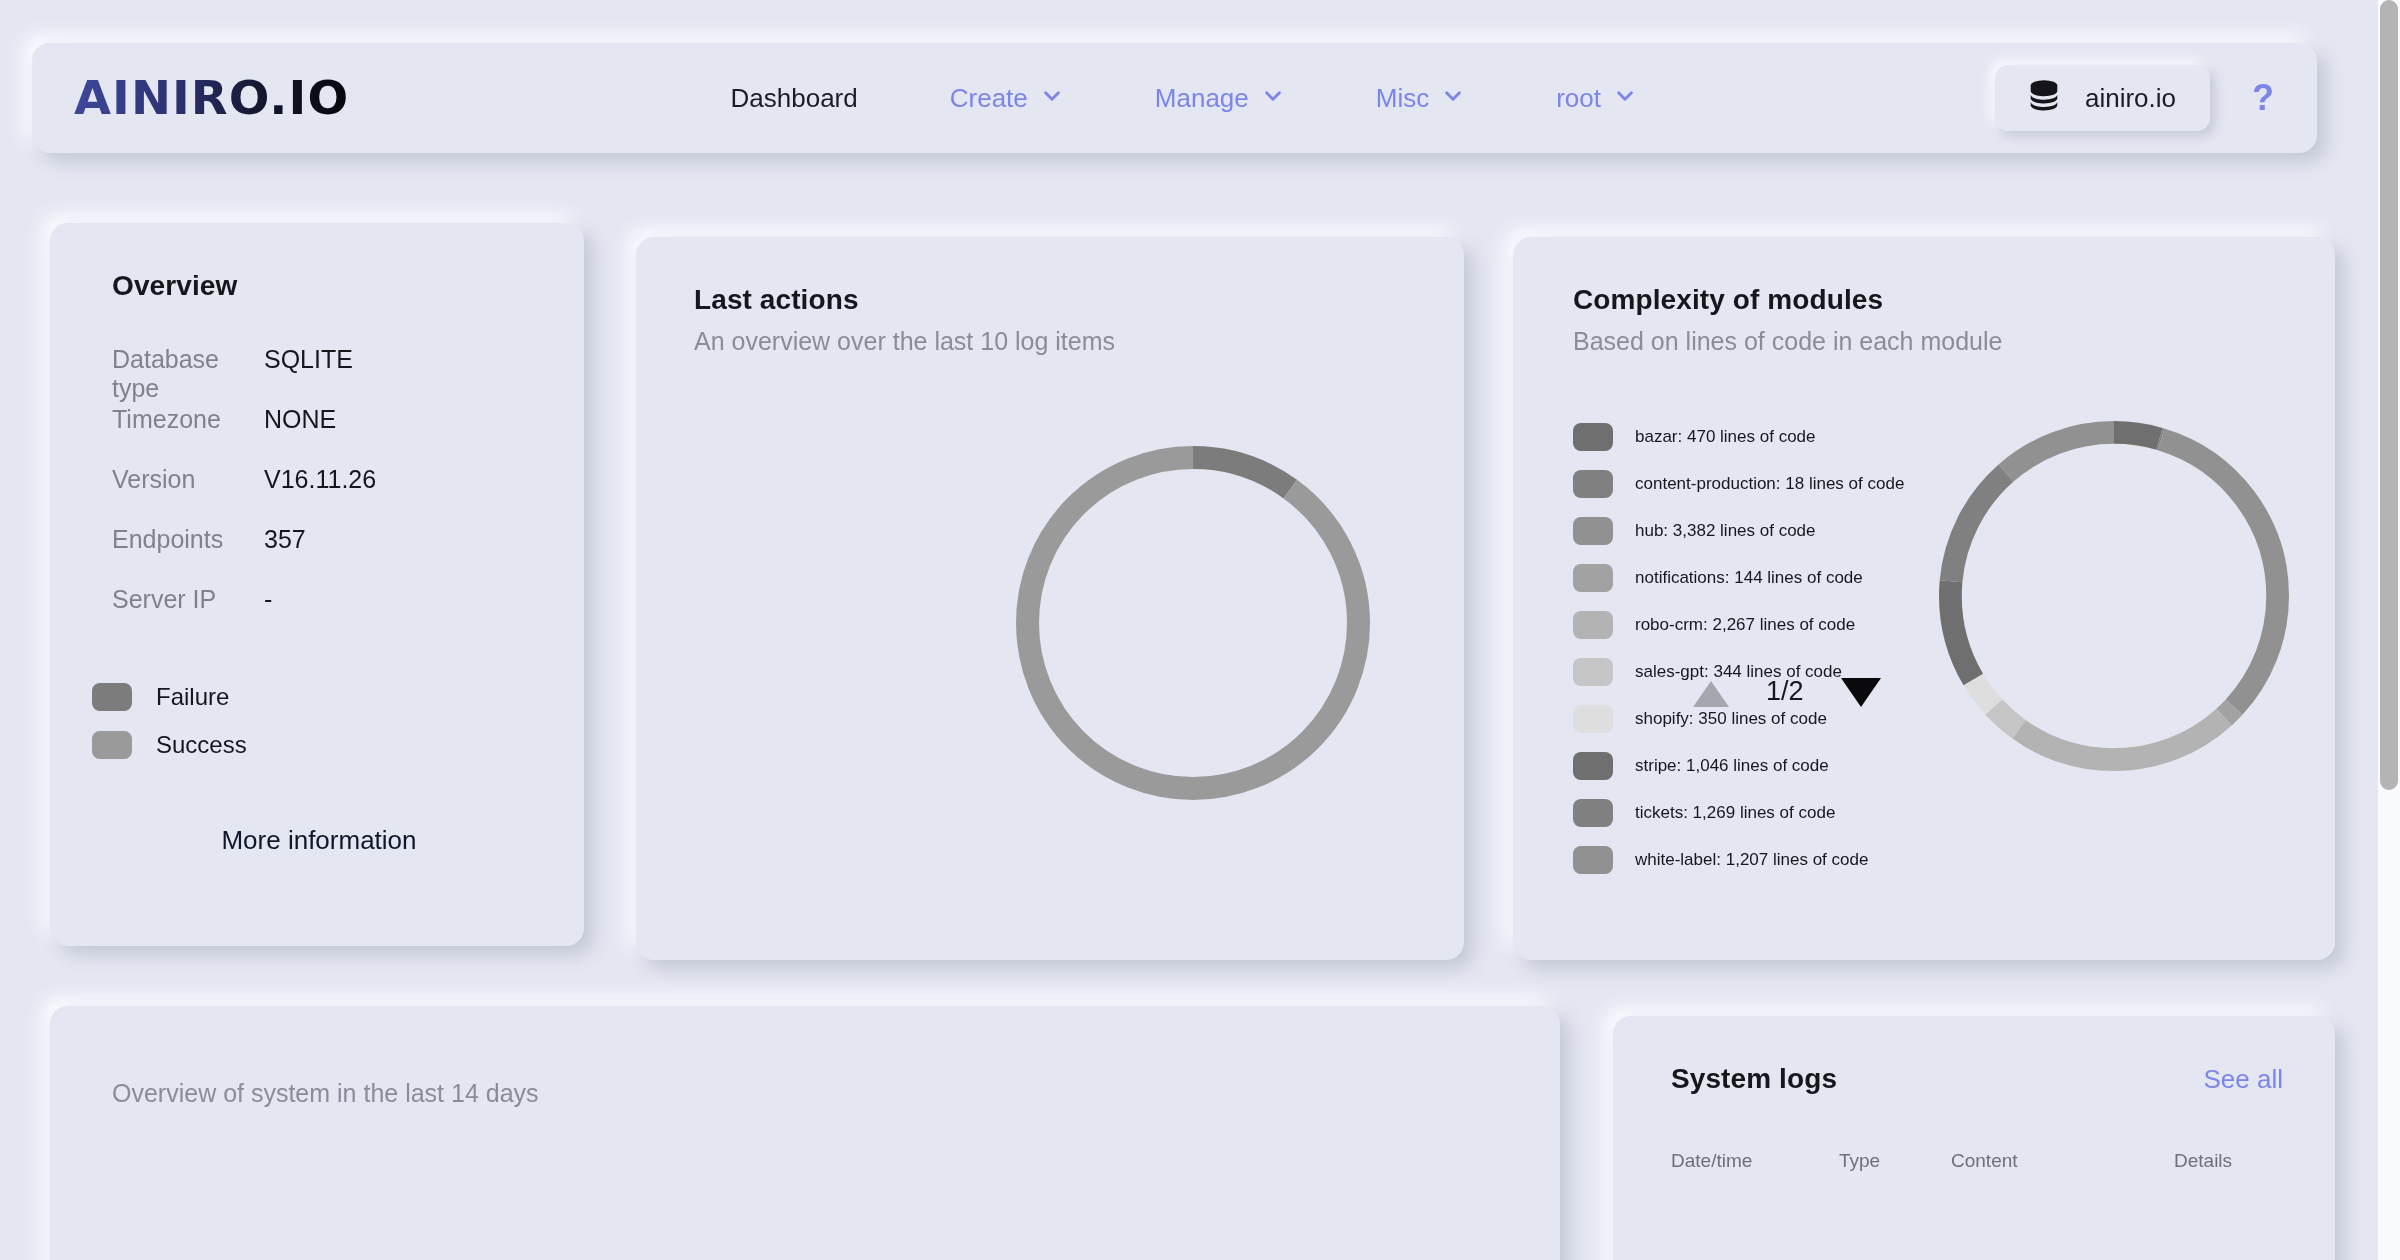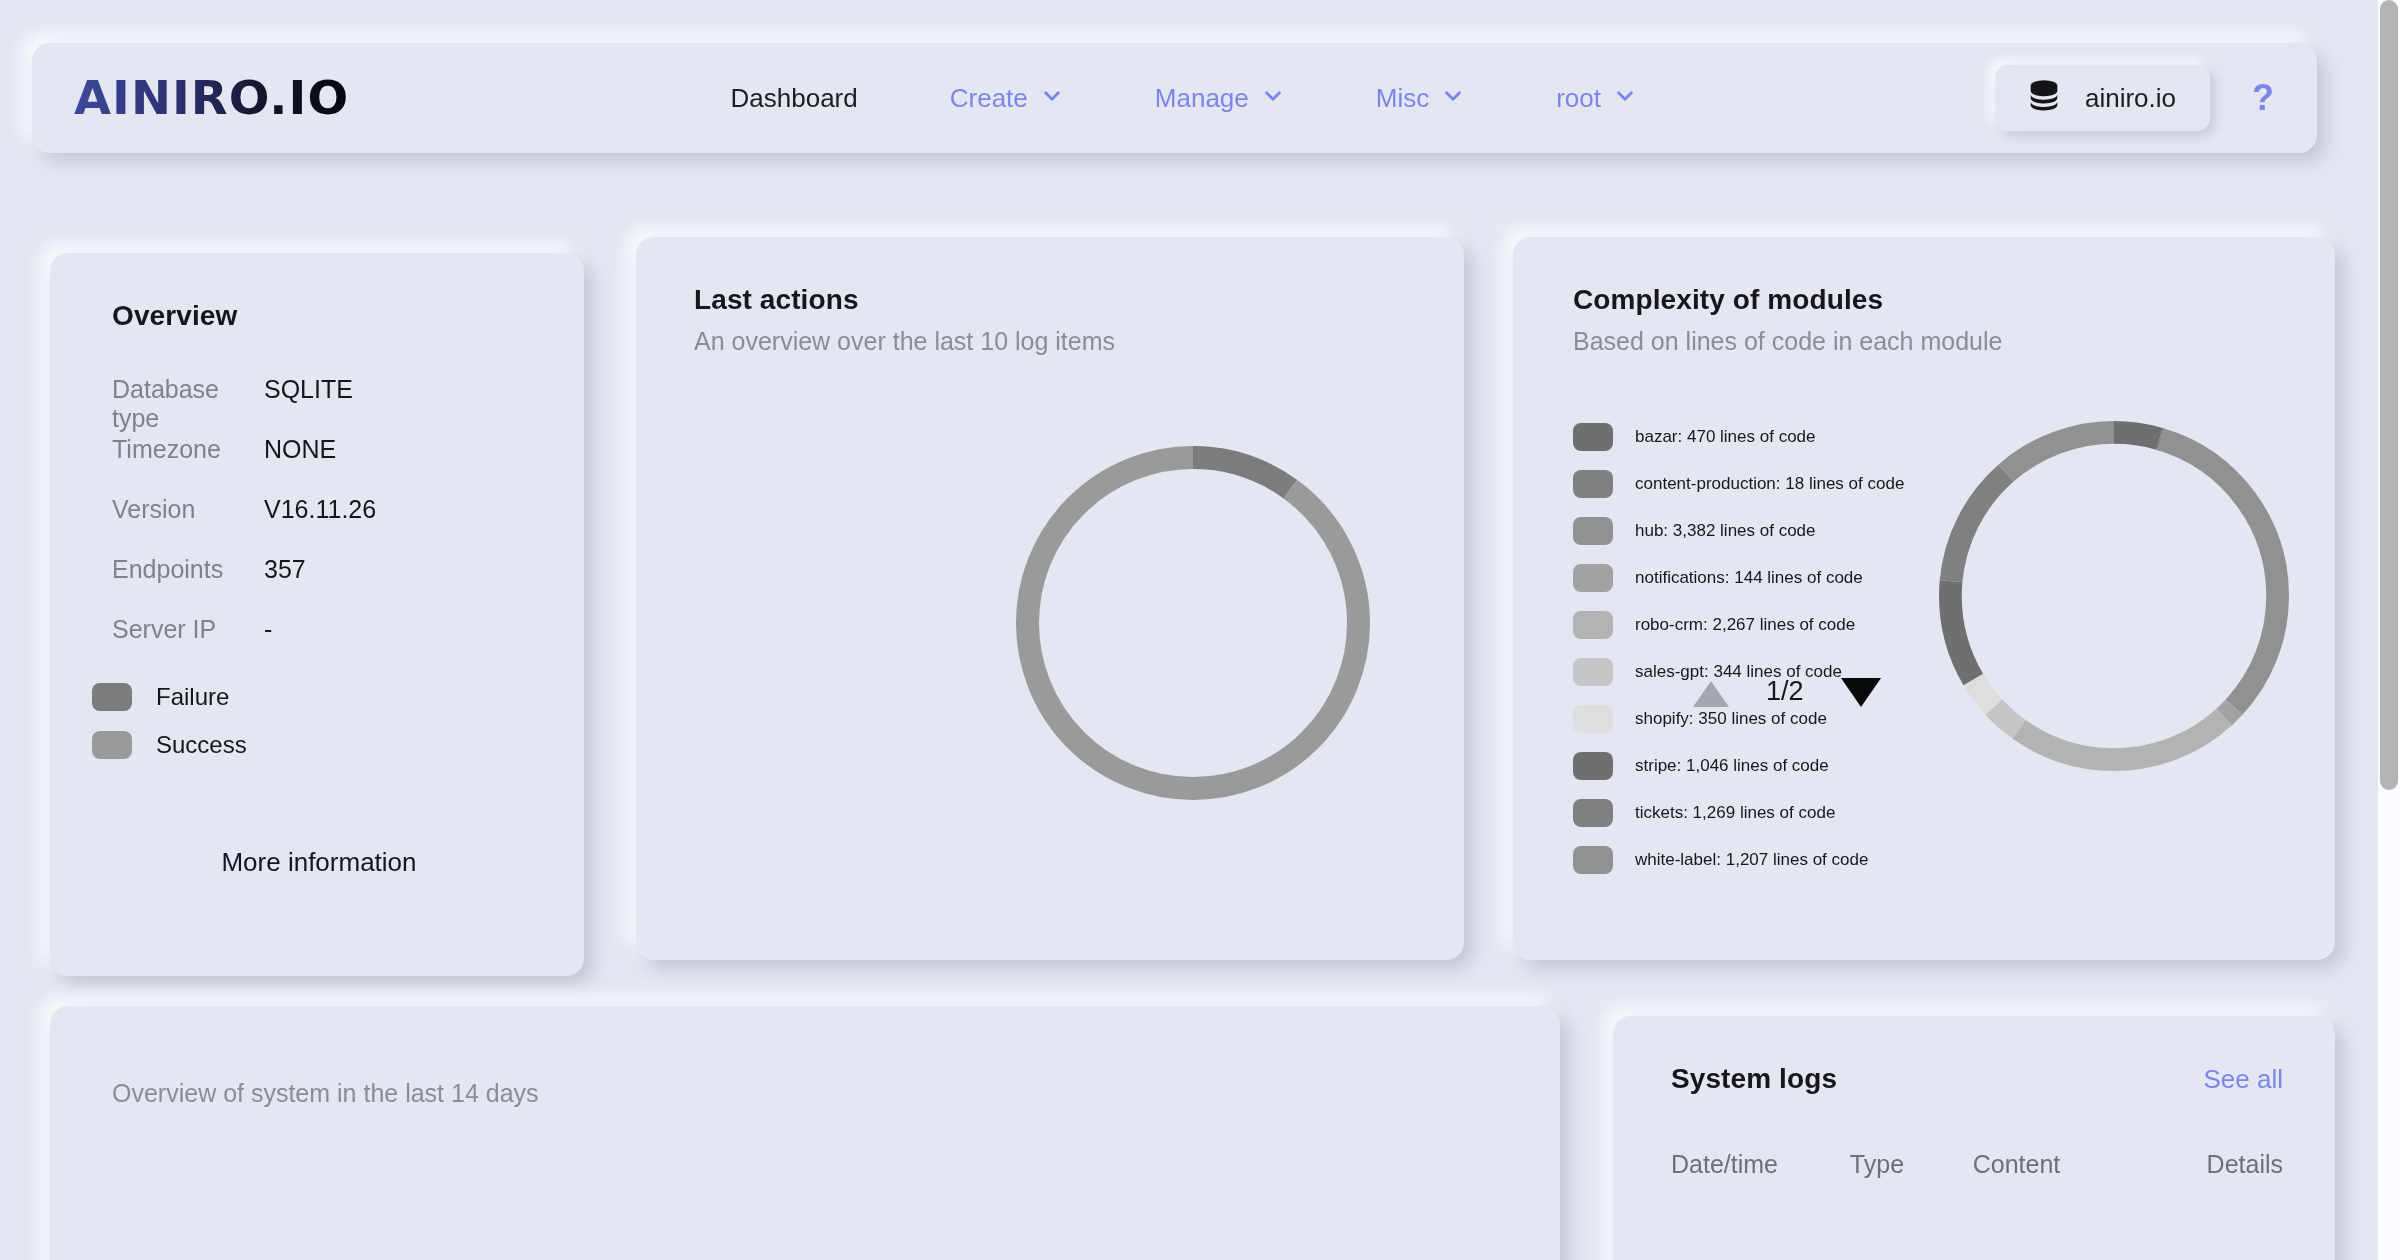--- a/index.html
+++ b/index.html
@@ -129,24 +129,24 @@
   .panel-sub {
     font-size: 25px;
     color: #8c8c99;
     margin-top: 11px;
   }
 
   
   #overview-card {
     position: absolute;
     left: 50px;
-    top: 253px;
+    top: 223px;
     width: 534px;
     height: 723px;
-    padding: 47px 58px 8px 62px;
+    padding: 47px 58px 0 62px;
     display: flex;
     flex-direction: column;
   }
 
   #overview-rows { margin-top: 43px; }
 
   .ov-row {
     display: flex;
     align-items: baseline;
     height: 60px;
@@ -325,23 +325,22 @@
   }
   #logs-seeall {
     font-size: 26px;
     color: #7b86e8;
     cursor: pointer;
   }
 
   #logs-cols {
     display: flex;
     margin-top: 55px;
-    font-size: 25px;
+    font-size: 19px;
     color: #6f6f7c;
-    justify-content: space-between;
   }
   .logcol-0 { width: 168px; }
   .logcol-1 { width: 112px; }
   .logcol-2 { width: 223px; }
   .logcol-3 { width: auto; }
 
   
   #scrollbar-track {
     position: absolute;
     right: 0;

